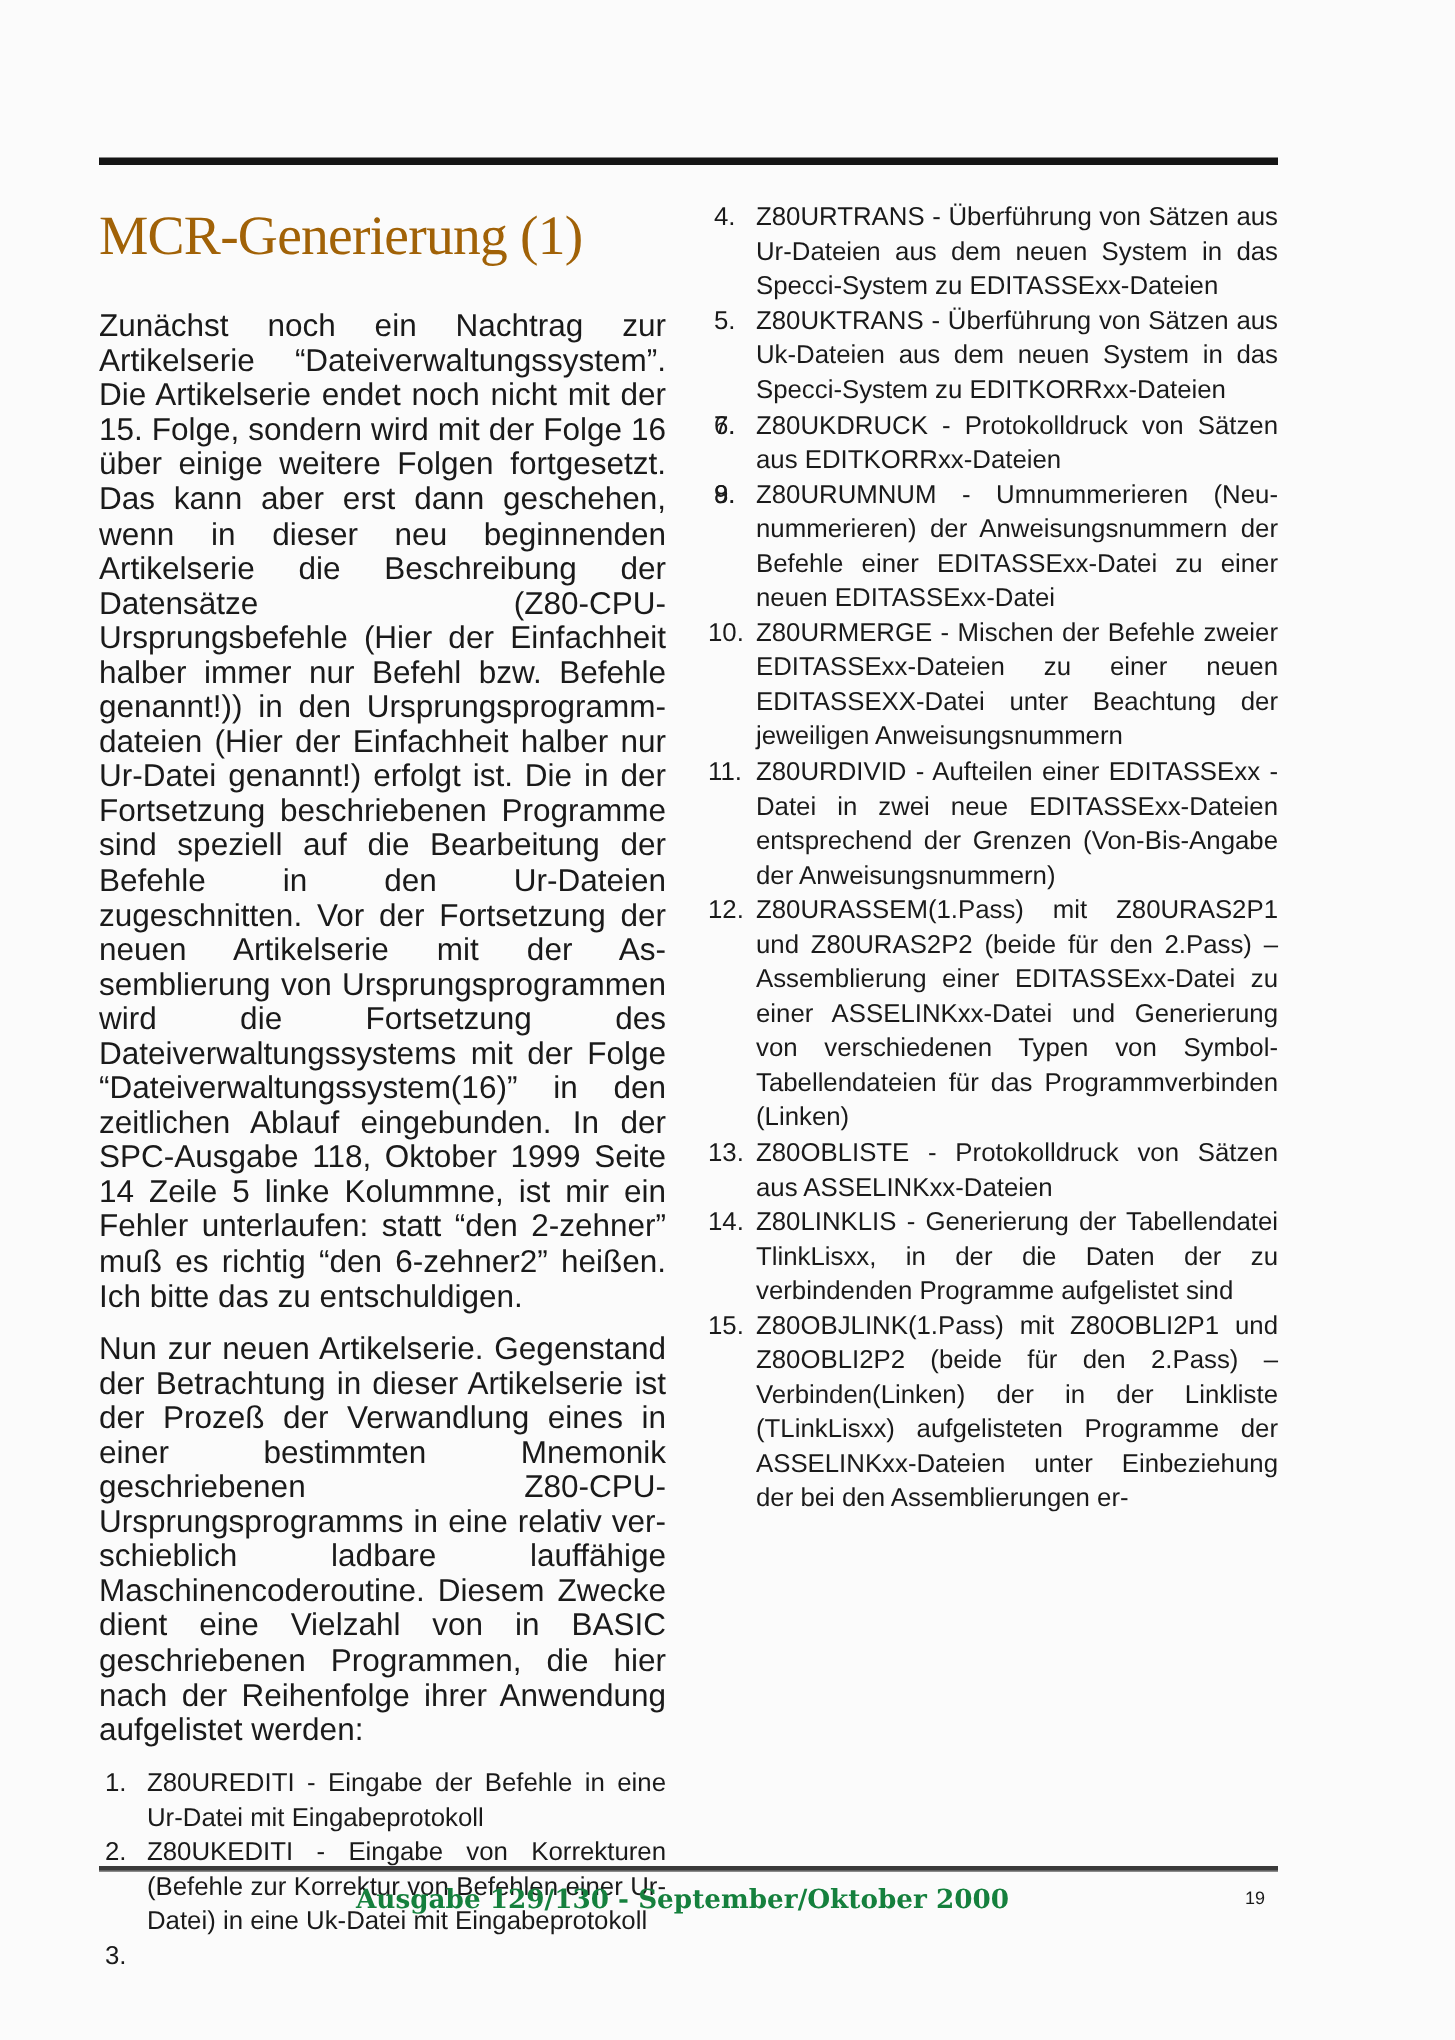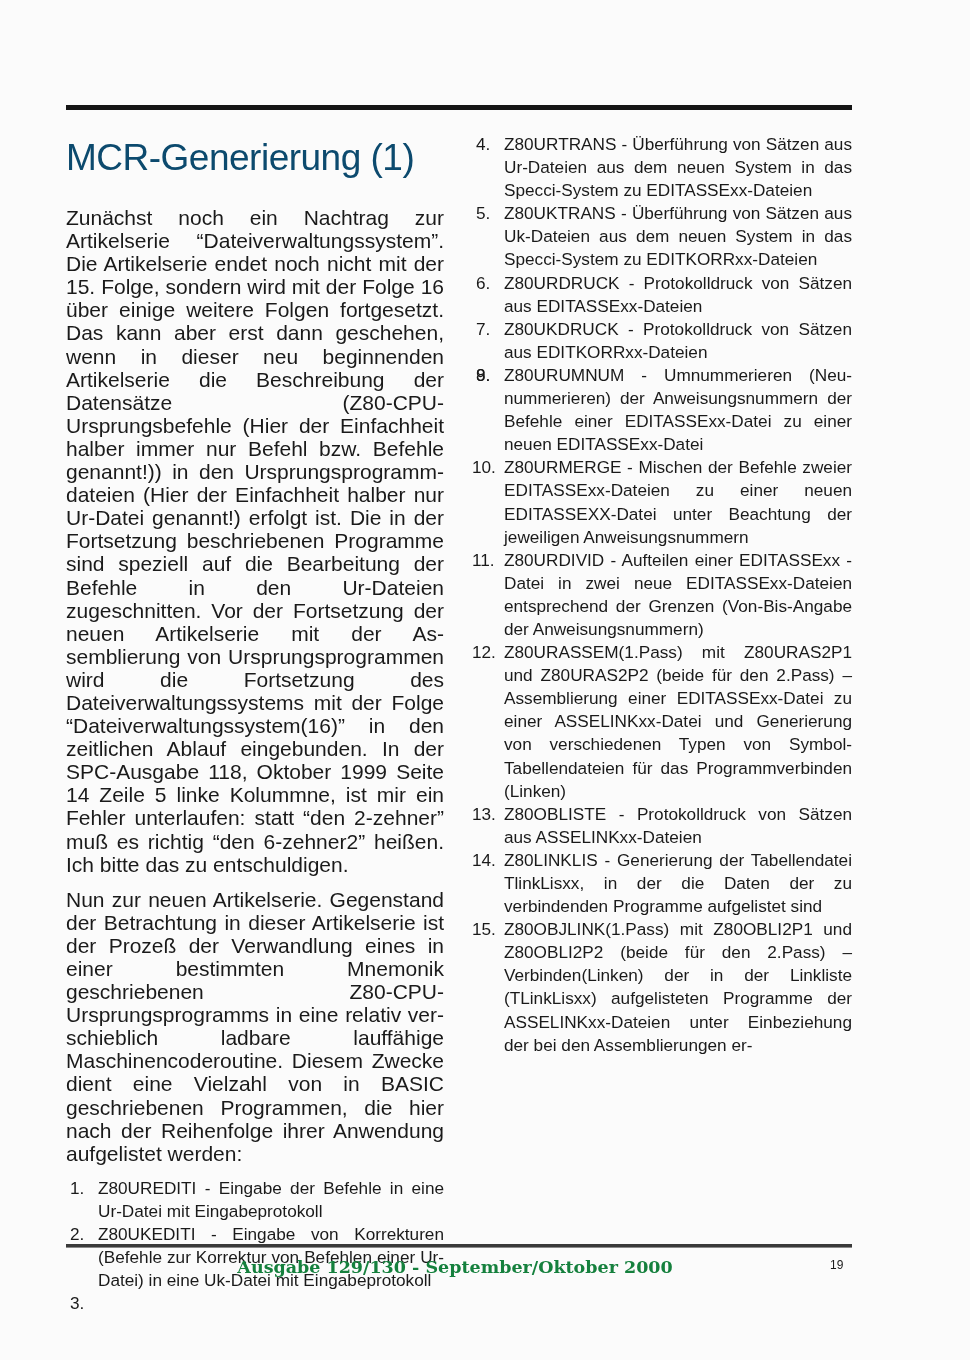--- a/index.html
+++ b/index.html
@@ -16,25 +16,25 @@
       position: absolute; left: 66px; top: 105px; width: 786px; height: 5px;
       background: #151515;
     }
     .col-left {
       position: absolute; left: 66px; top: 120px; width: 378px;
     }
     .col-right {
       position: absolute; left: 472px; top: 133px; width: 380px;
     }
     .title {
-      font-family: Liberation Sans, sans-serif;
+      font-family: Liberation Serif, serif;
       font-size: 37px; font-weight: normal;
       letter-spacing: -0.5px;
       margin: 16px 0 26px 0;
-      color: #0c4a6e;
+      color: #a16207;
       line-height: 44px;
     }
     .para {
       font-size: 21px;
       line-height: 23.1px;
       text-align: justify;
       margin: 0 0 12px 0;
       hyphens: manual;
     }
     ol.prog-list {
@@ -81,21 +81,21 @@
       <li><span class="num">1.</span><span>Z80UREDITI - Eingabe der Befehle in eine Ur-Datei mit Eingabeprotokoll</span></li>
       <li><span class="num">2.</span><span>Z80UKEDITI - Eingabe von Korrekturen (Befehle zur Korrektur von Befehlen ei­ner Ur-Datei) in eine Uk-Datei mit Ein­gabeprotokoll</span></li>
       <li><span class="num">3.</span></li>
     </ol>
   </div>
 
   <div class="col-right">
     <ol class="prog-list">
       <li><span class="num">4.</span><span>Z80URTRANS - Überführung von Sätzen aus Ur-Dateien aus dem neuen System in das Specci-System zu EDITASSExx-Dateien</span></li>
       <li><span class="num">5.</span><span>Z80UKTRANS - Überführung von Sätzen aus Uk-Dateien aus dem neuen System in das Specci-System zu EDITKORRxx-Dateien</span></li>
-      <li><span class="num">6.</span><span>Z80URDRUCK - Protokolldruck von Sät­zen aus EDITASSExx-Dateien</span></li>
+      <li><span class="num">6.</span></li>
       <li><span class="num">7.</span><span>Z80UKDRUCK - Protokolldruck von Sät­zen aus EDITKORRxx-Dateien</span></li>
       <li><span class="num">8.</span></li>
       <li><span class="num">9.</span><span>Z80URUMNUM - Umnummerieren (Neu­nummerieren) der Anweisungsnummern der Befehle einer EDITASSExx-Datei zu einer neuen EDITASSExx-Datei</span></li>
       <li><span class="num two">10.</span><span>Z80URMERGE - Mischen der Befehle zweier EDITASSExx-Dateien zu einer neuen EDITASSEXX-Datei unter Beach­tung der jeweiligen Anweisungsnummern</span></li>
       <li><span class="num two">11.</span><span>Z80URDIVID - Aufteilen einer EDITASSExx - Datei in zwei neue EDITASSExx-Dateien entsprechend der Grenzen (Von-Bis-An­gabe der Anweisungsnummern)</span></li>
       <li><span class="num two">12.</span><span>Z80URASSEM(1.Pass) mit Z80URAS2P1 und Z80URAS2P2 (beide für den 2.Pass) – Assemblierung einer EDITASSExx-Da­tei zu einer ASSELINKxx-Datei und Ge­nerierung von verschiedenen Typen von Symbol-Tabellendateien für das Pro­grammverbinden (Linken)</span></li>
       <li><span class="num two">13.</span><span>Z80OBLISTE - Protokolldruck von Sätzen aus ASSELINKxx-Dateien</span></li>
       <li><span class="num two">14.</span><span>Z80LINKLIS - Generierung der Tabellen­datei TlinkLisxx, in der die Daten der zu verbindenden Programme aufgelistet sind</span></li>
       <li><span class="num two">15.</span><span>Z80OBJLINK(1.Pass) mit Z80OBLI2P1 und Z80OBLI2P2 (beide für den 2.Pass) – Verbinden(Linken) der in der Linkliste (TLinkLisxx) aufgelisteten Programme der ASSELINKxx-Dateien unter Einbezie­hung der bei den Assemblierungen er-</span></li>
     </ol>

